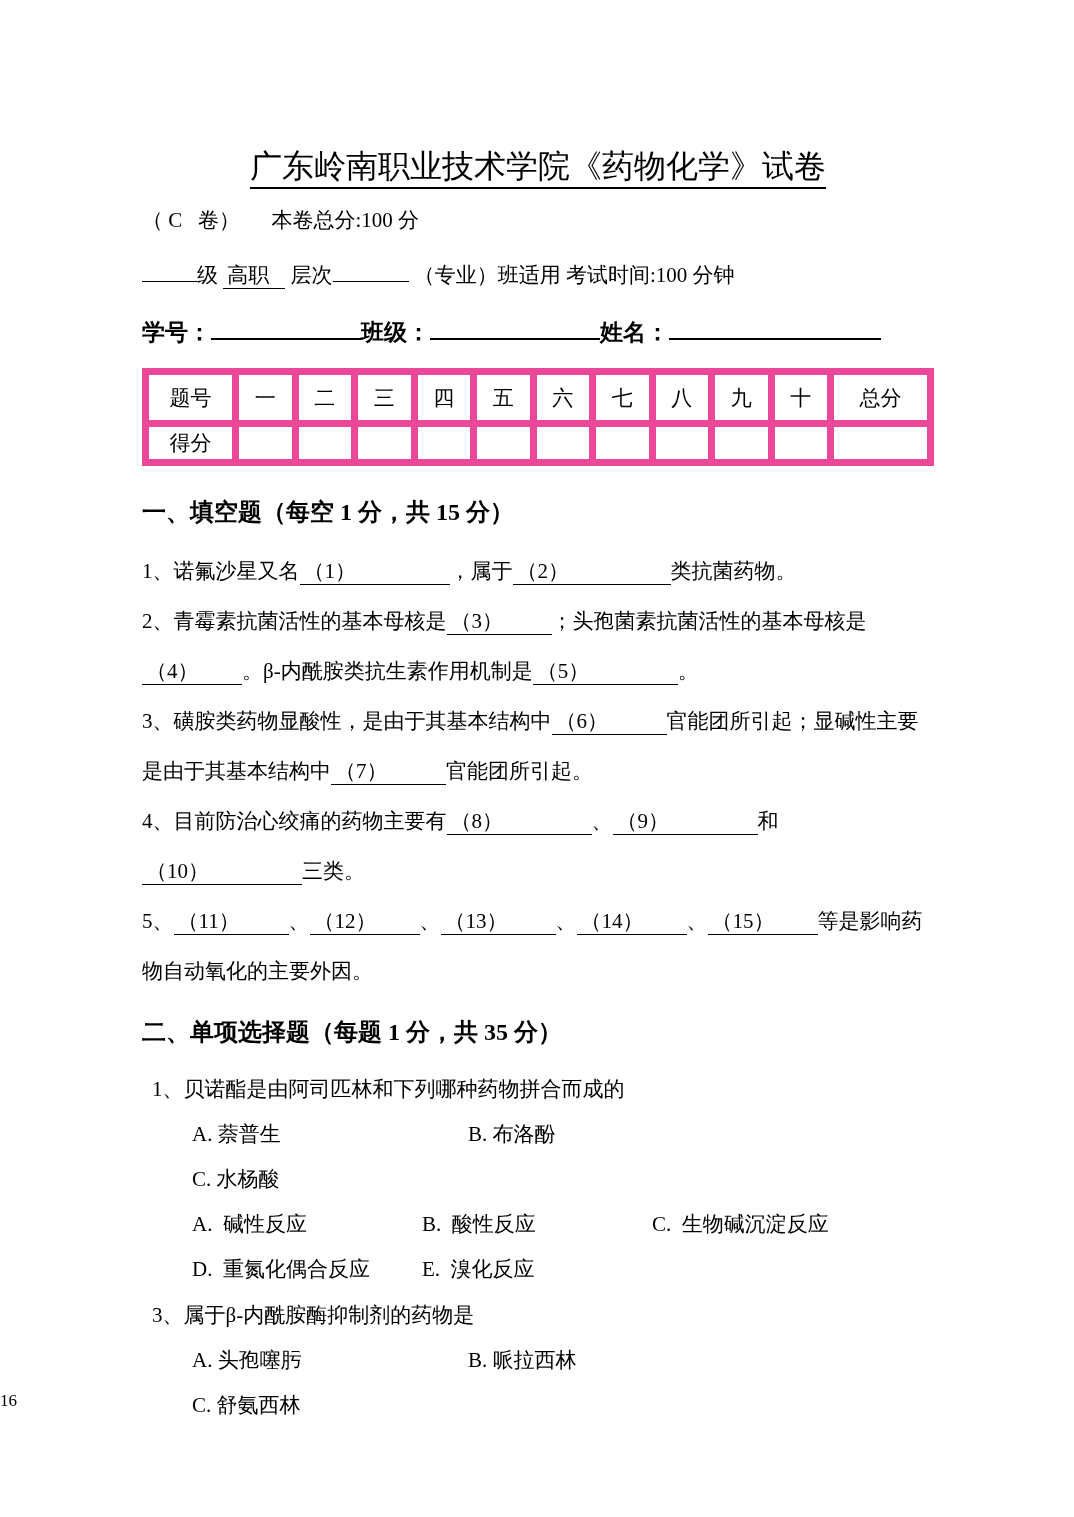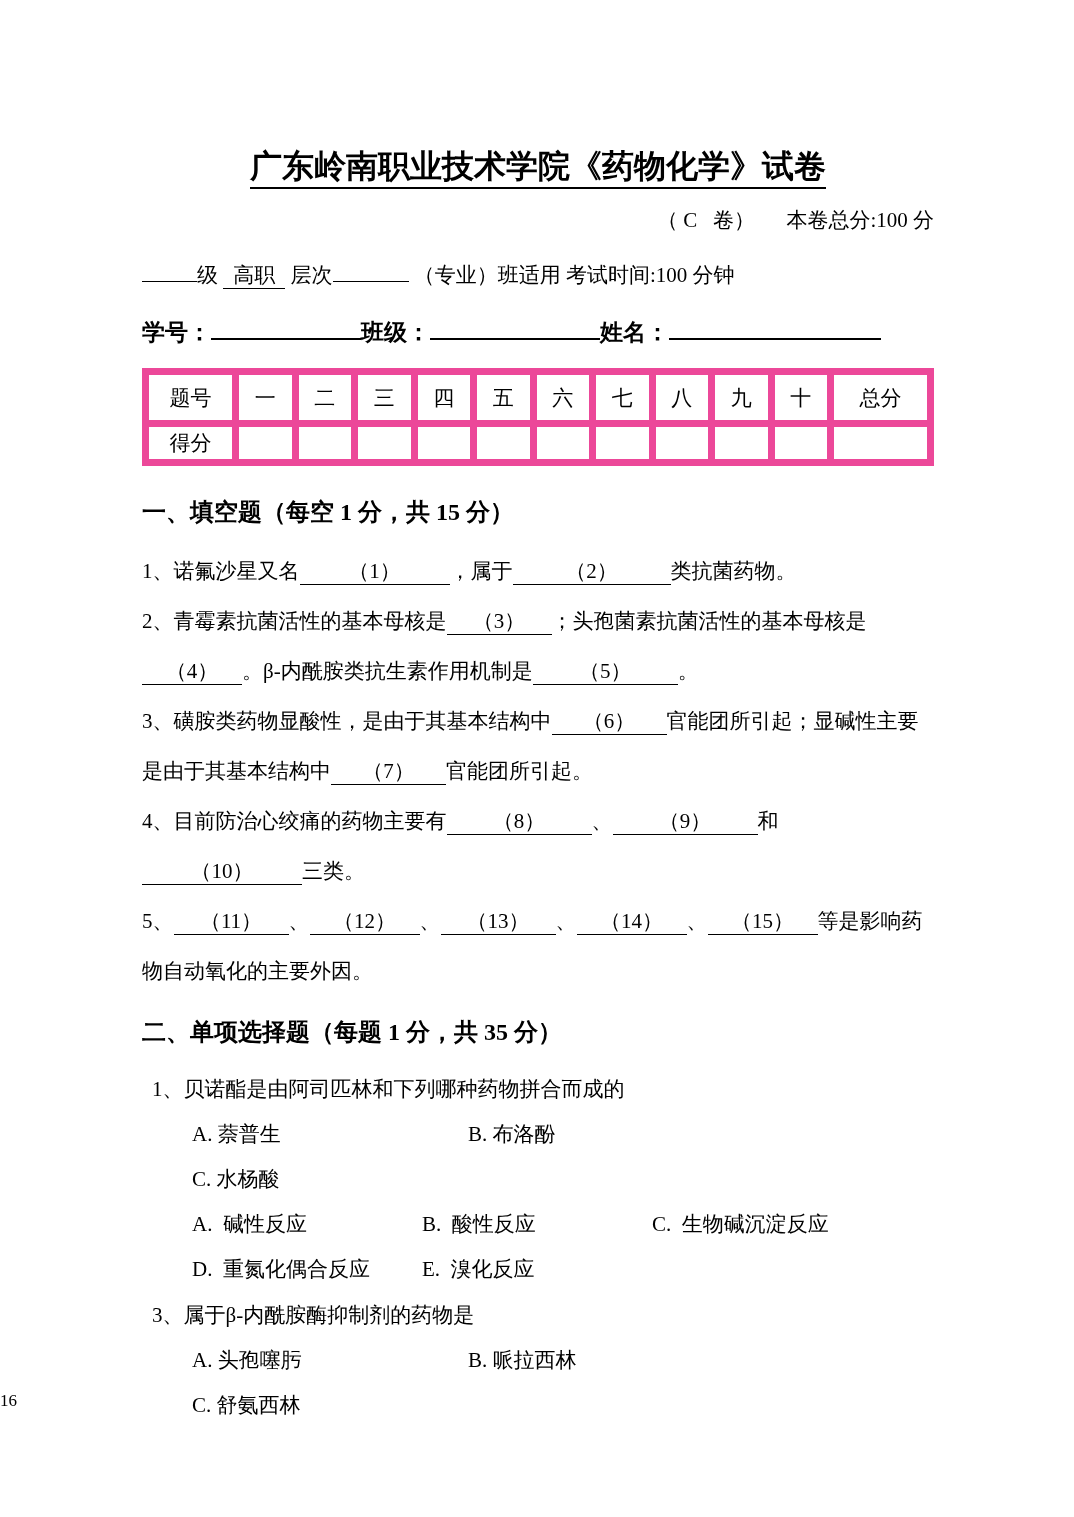--- a/index.html
+++ b/index.html
@@ -11,48 +11,48 @@
     background: #ffffff;
     color: #000000;
     font-family: "Liberation Serif", "DejaVu Serif", serif;
     box-sizing: border-box;
     padding: 146px 140px 0 142px;
     overflow: hidden;
   }
   .title {
     text-align: center;
     font-size: 32px;
-    font-weight: bold;
+    font-weight: normal;
     margin: 0 0 20px 0;
     line-height: 1.25;
   }
   .title-inner { border-bottom: 2px solid #000; padding-bottom: 3px; white-space: pre-wrap; }
   .subtitle {
-    text-align: right;
+    text-align: left;
     font-size: 21px;
     margin: 0 0 26px 0;
     white-space: pre-wrap;
   }
   .class-line {
     font-size: 21px;
     margin: 0 0 24px 0;
     line-height: 1.5;
   }
   .student-line {
     font-size: 23px;
     font-weight: bold;
     margin: 0 0 18px 0;
     line-height: 1.5;
   }
   .student-line .blank { border-bottom-width: 2px; }
   .blank {
     display: inline-block;
     border-bottom: 1px solid #000;
     line-height: 1.25;
-    text-align: center;
+    text-align: left;
     padding: 0 4px;
     min-width: 50px;
     box-sizing: border-box;
     white-space: pre-wrap;
   }
   table.score-table {
     width: 100%;
     border-collapse: collapse;
     table-layout: fixed;
     font-size: 21px;

